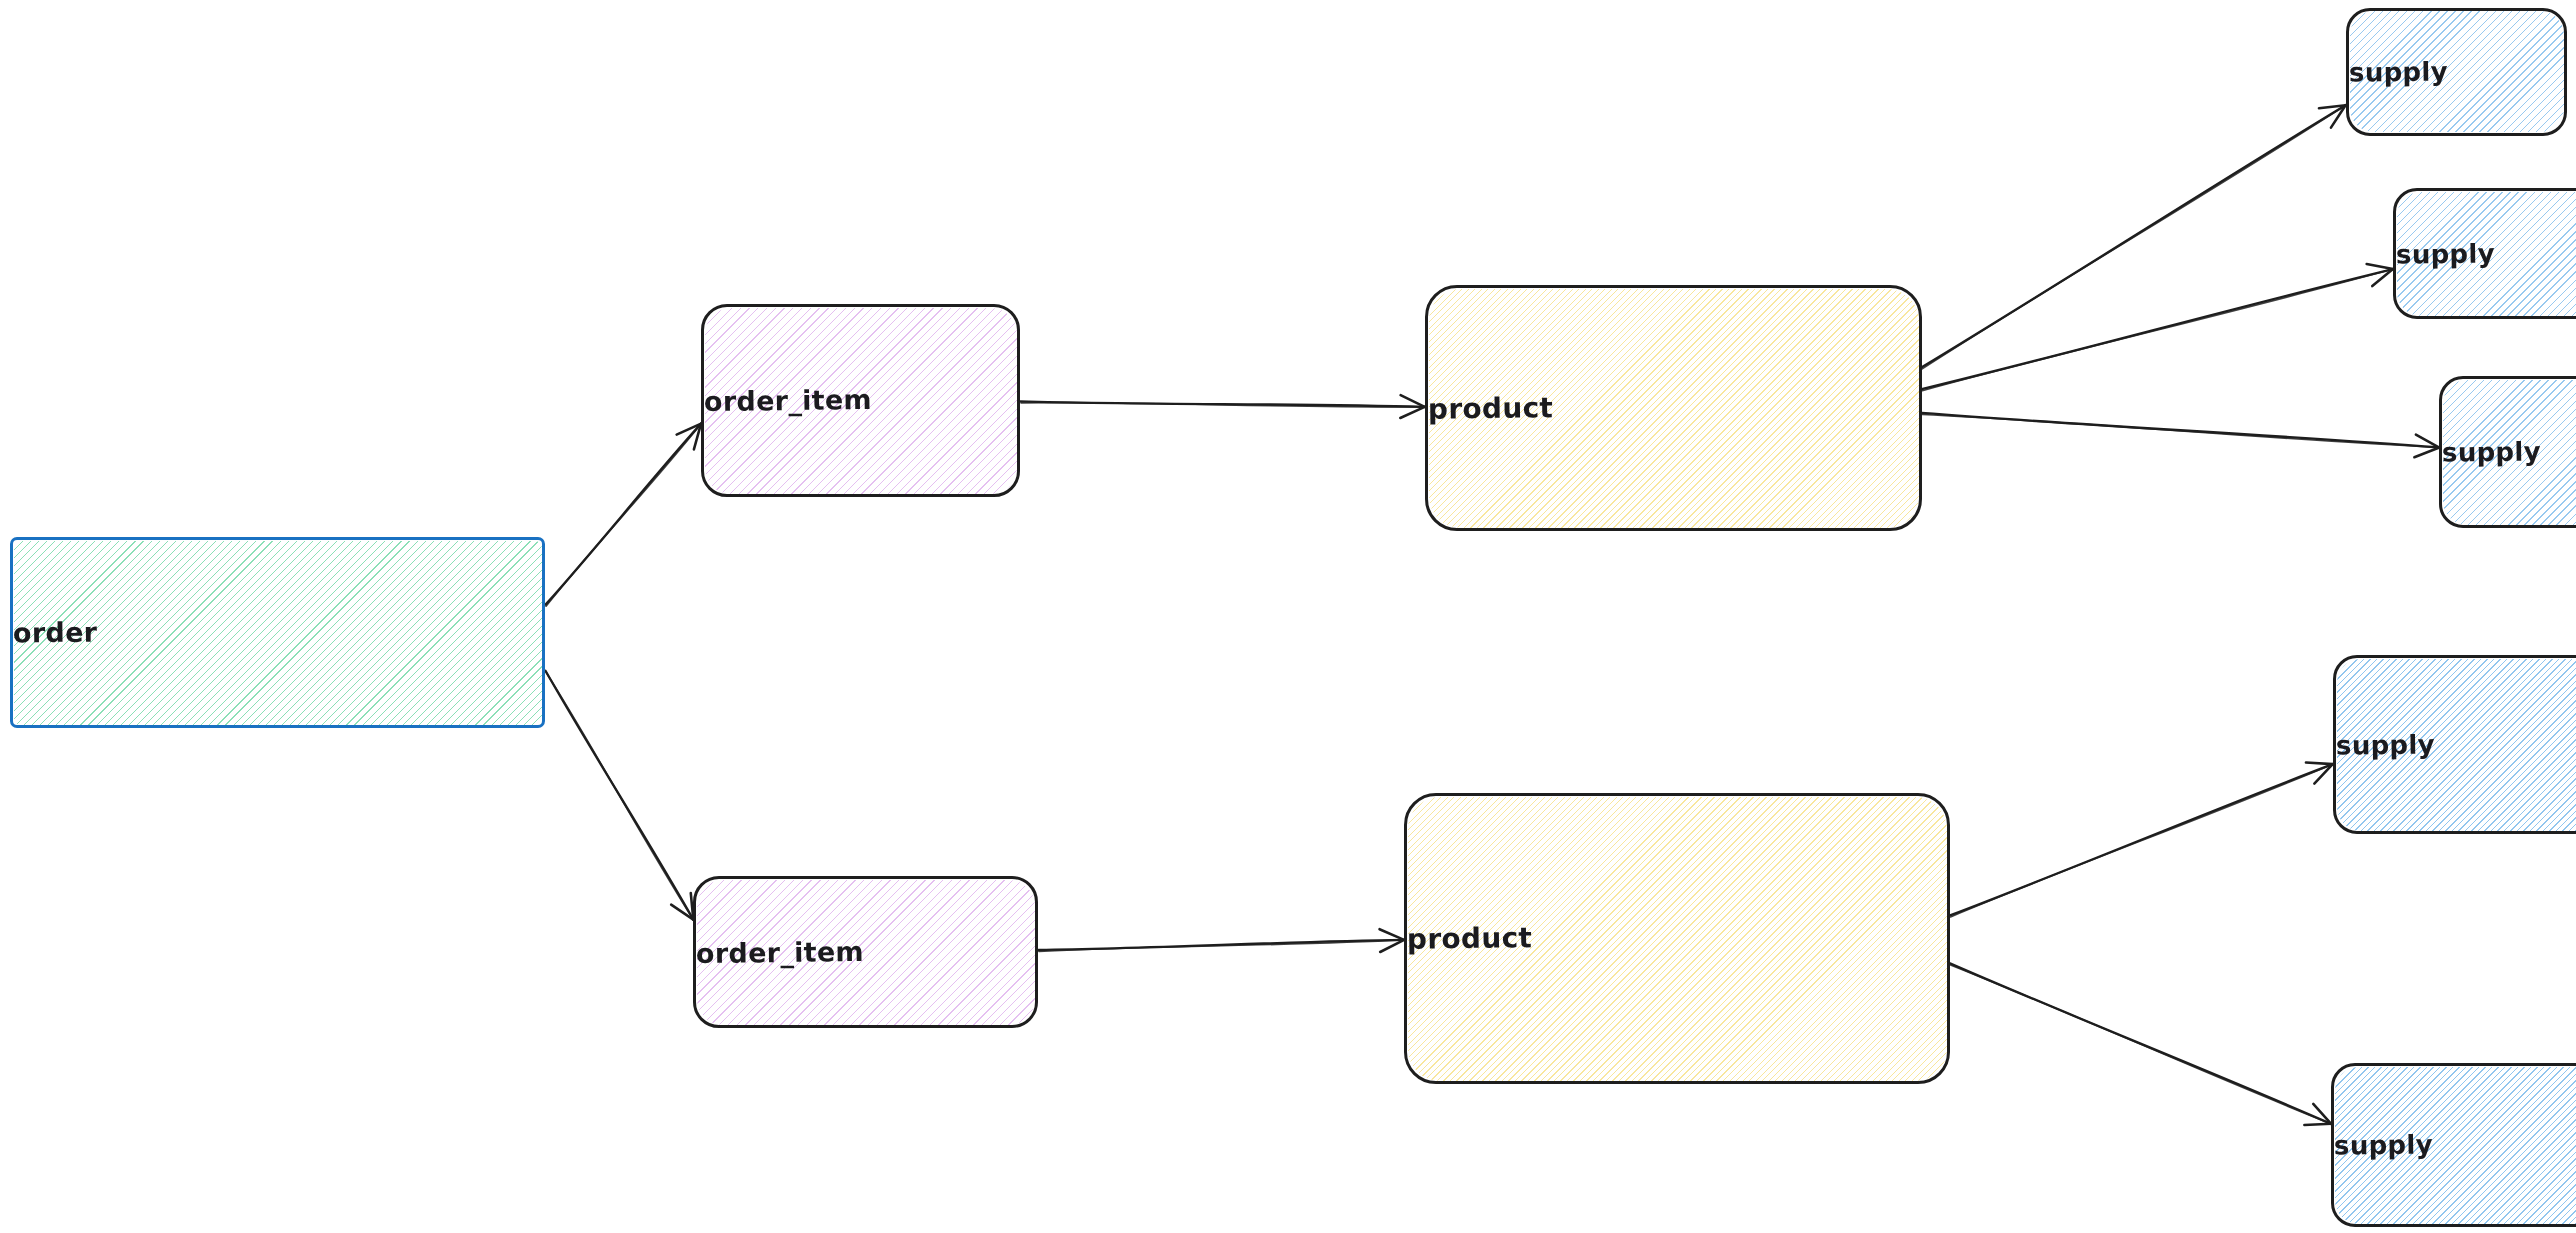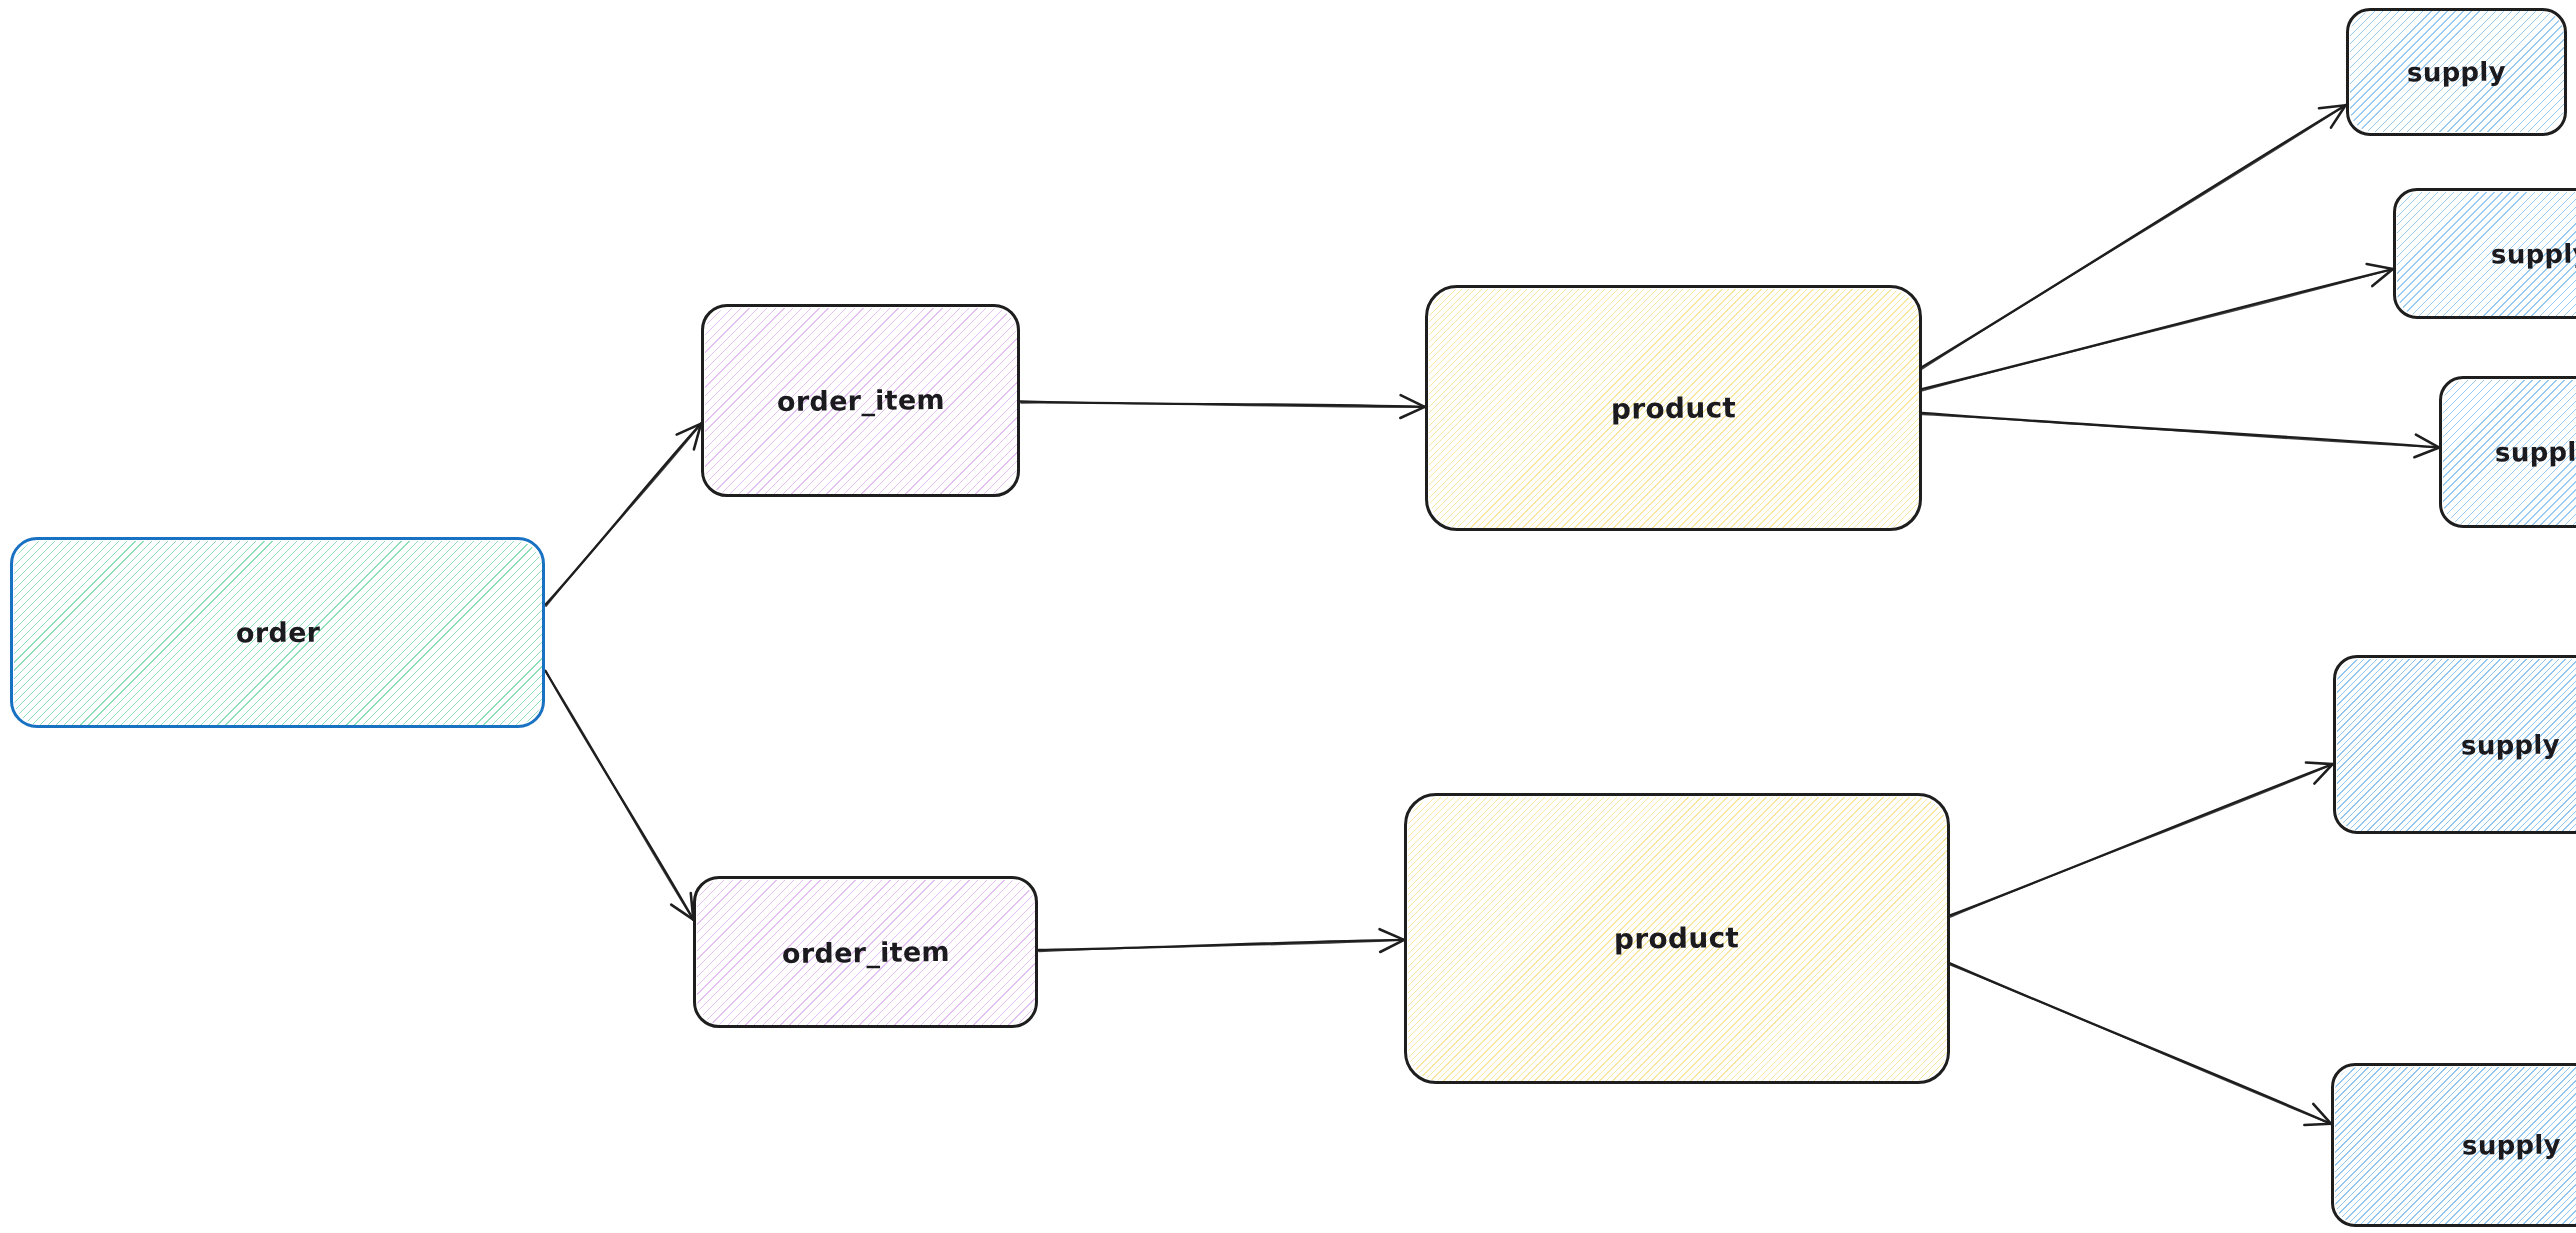--- a/index.html
+++ b/index.html
@@ -24,21 +24,20 @@
     top: 0;
     width: 2700px;
     height: 1233px;
     pointer-events: none;
   }
   .node {
     position: absolute;
     box-sizing: border-box;
     display: flex;
     align-items: center;
-    justify-content: center;
     border-style: solid;
   }
   .node-label {
     position: relative;
     z-index: 3;
     font-family: "DejaVu Sans", sans-serif;
     font-weight: 700;
     color: #1b1b1f;
     letter-spacing: 0.3px;
     white-space: nowrap;
@@ -142,21 +141,21 @@
         <path d="M 4476.1045361320075 1480.354422671834 L 4528 1483.65" stroke-width="5"></path>
       </g>
       <g fill="none" stroke="#1e1e1e" stroke-width="4.5" stroke-linecap="round">
         <path d="M 3785 1870.44 C 4027.841685525075 1976.496975400162, 4282.158314474925 2075.9930245998385, 4525 2182.05"></path>
         <path d="M 3786 1873.44 C 4031.6040882269394 1971.1288383179144, 4279.39591177306 2084.361161682086, 4525 2182.05" stroke-width="3.2" opacity="0.85"></path>
         <path d="M 4473.04426627182 2184.195164974183 L 4525 2182.05" stroke-width="5"></path>
         <path d="M 4490.229290896116 2143.3847987408176 L 4525 2182.05" stroke-width="5"></path>
       </g>
     </svg>
   <div id="node-layer">
-      <div class="node hatch-green" style="left: 10.3px; top: 537px; width: 535px; height: 191px; border-radius: 27px; border-width: 3.6px; border-color: rgb(25, 113, 194); background: rgb(255, 255, 255);">
+      <div class="node hatch-green" style="left: 10.3px; top: 537px; width: 535px; height: 191px; border-radius: 7px; border-width: 3.6px; border-color: rgb(25, 113, 194); background: rgb(255, 255, 255);">
         <span class="node-label" style="font-size: 27px;">order</span>
       </div>
       <div class="node hatch-purple" style="left: 701px; top: 304px; width: 319px; height: 193px; border-radius: 26px; border-width: 3.1px; border-color: rgb(30, 30, 30); background: rgb(255, 255, 255);">
         <span class="node-label" style="font-size: 27px;">order_item</span>
       </div>
       <div class="node hatch-purple" style="left: 693px; top: 876px; width: 345px; height: 152px; border-radius: 26px; border-width: 3.1px; border-color: rgb(30, 30, 30); background: rgb(255, 255, 255);">
         <span class="node-label" style="font-size: 27px;">order_item</span>
       </div>
       <div class="node hatch-yellow" style="left: 1425px; top: 285px; width: 497px; height: 246px; border-radius: 32px; border-width: 3.1px; border-color: rgb(30, 30, 30); background: rgb(255, 255, 255);">
         <span class="node-label" style="font-size: 28px;">product</span>

